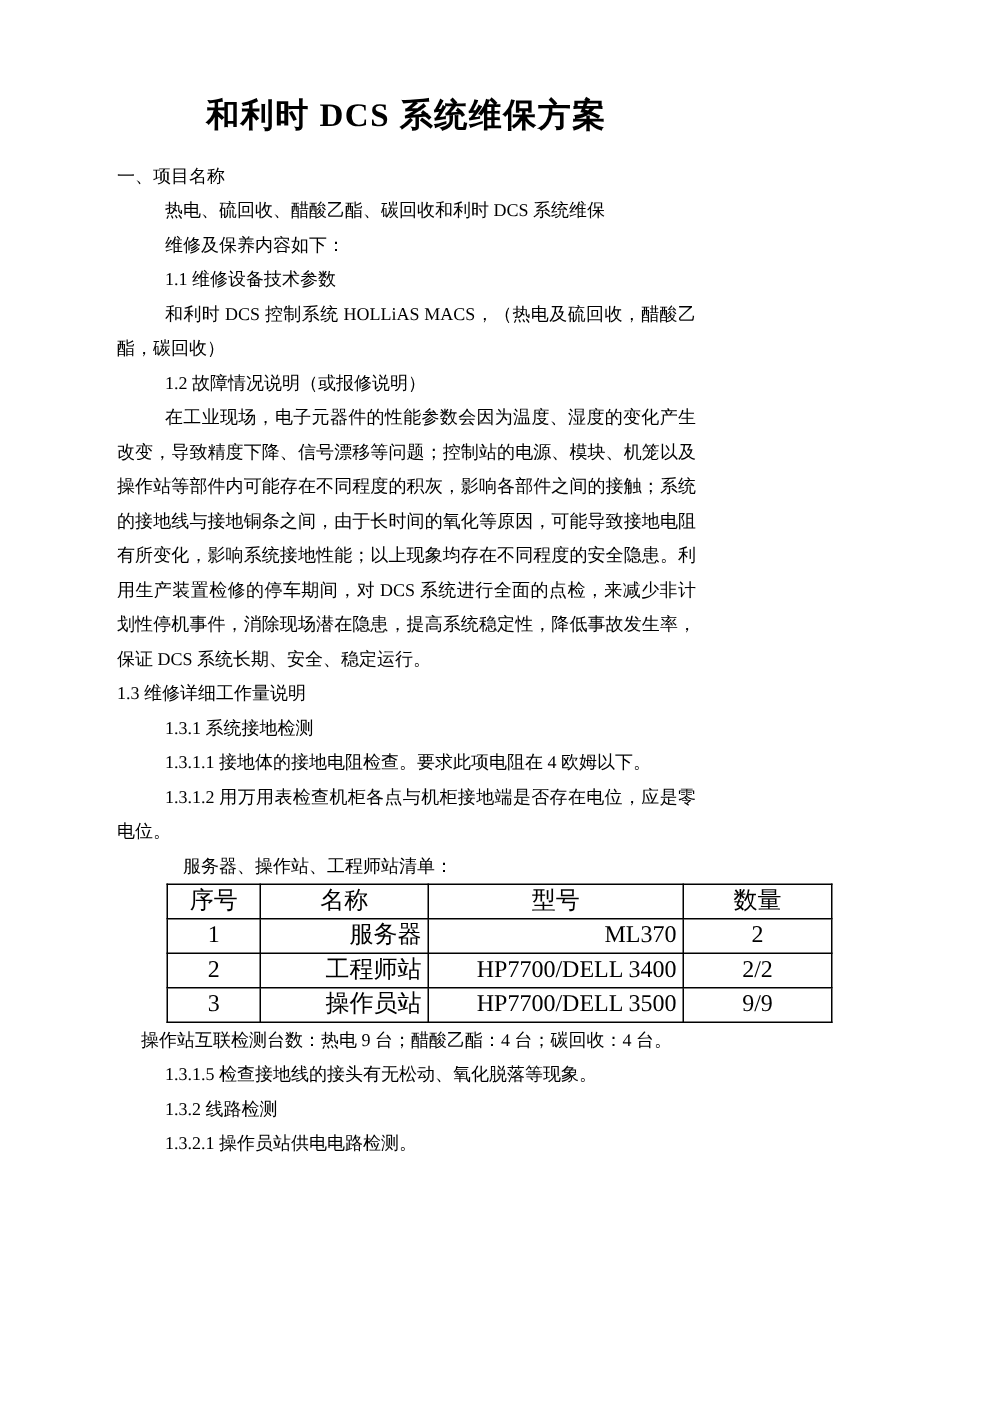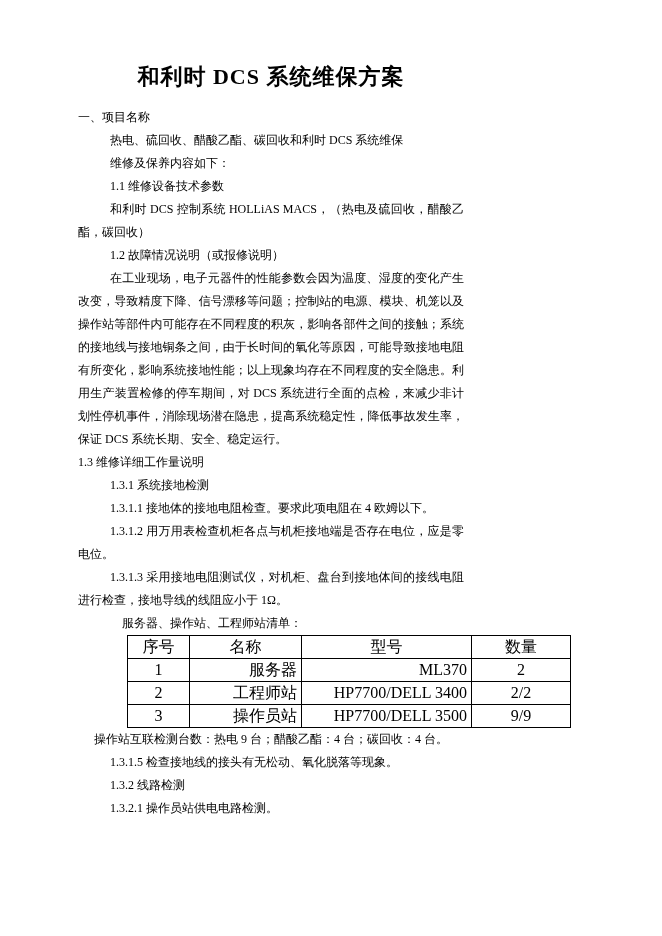--- a/index.html
+++ b/index.html
@@ -30,21 +30,21 @@
     font-size: 12px;
     line-height: 23px;
   }
   .plain { margin-left: 0; }
   .ind2 { padding-left: 32px; }
   .ind3 { padding-left: 44px; }
   .pind { text-indent: 32px; text-align: justify; }
   .pind1 { text-indent: 16px; text-align: justify; }
   table.eq {
     border-collapse: collapse;
-    margin-left: 49px;
+    margin-left: 33px;
     table-layout: fixed;
     width: 443px;
     border-radius: 27px;
   }
   table.eq th, table.eq td {
     border: 1px solid #000000;
     font-size: 16px;
     font-weight: normal;
     line-height: 22px;
     height: 23px;
@@ -66,21 +66,20 @@
   <p class="ind2">热电、硫回收、醋酸乙酯、碳回收和利时 DCS 系统维保</p>
   <p class="ind2">维修及保养内容如下：</p>
   <p class="ind2">1.1 维修设备技术参数</p>
   <p class="pind">和利时 DCS 控制系统  HOLLiAS MACS，（热电及硫回收，醋酸乙酯，碳回收）</p>
   <p class="ind2">1.2 故障情况说明（或报修说明）</p>
   <p class="pind">在工业现场，电子元器件的性能参数会因为温度、湿度的变化产生改变，导致精度下降、信号漂移等问题；控制站的电源、模块、机笼以及操作站等部件内可能存在不同程度的积灰，影响各部件之间的接触；系统的接地线与接地铜条之间，由于长时间的氧化等原因，可能导致接地电阻有所变化，影响系统接地性能；以上现象均存在不同程度的安全隐患。利用生产装置检修的停车期间，对 DCS 系统进行全面的点检，来减少非计划性停机事件，消除现场潜在隐患，提高系统稳定性，降低事故发生率，保证 DCS 系统长期、安全、稳定运行。</p>
   <p class="plain">1.3 维修详细工作量说明</p>
   <p class="ind2">1.3.1 系统接地检测</p>
   <p class="ind2">1.3.1.1 接地体的接地电阻检查。要求此项电阻在 4 欧姆以下。</p>
   <p class="pind">1.3.1.2 用万用表检查机柜各点与机柜接地端是否存在电位，应是零电位。</p>
-  <p class="pind">1.3.1.3 采用接地电阻测试仪，对机柜、盘台到接地体间的接线电阻进行检查，接地导线的线阻应小于 1Ω。</p>
   <p class="ind3">服务器、操作站、工程师站清单：</p>
 
   <table class="eq">
     <colgroup>
       <col style="width:62px">
       <col style="width:112px">
       <col style="width:170px">
       <col style="width:99px">
     </colgroup>
     <thead>

